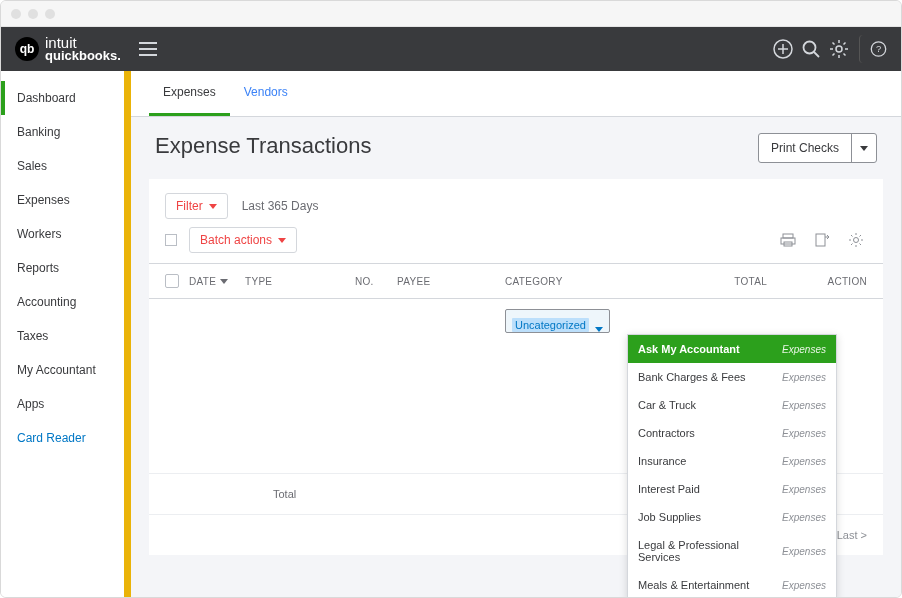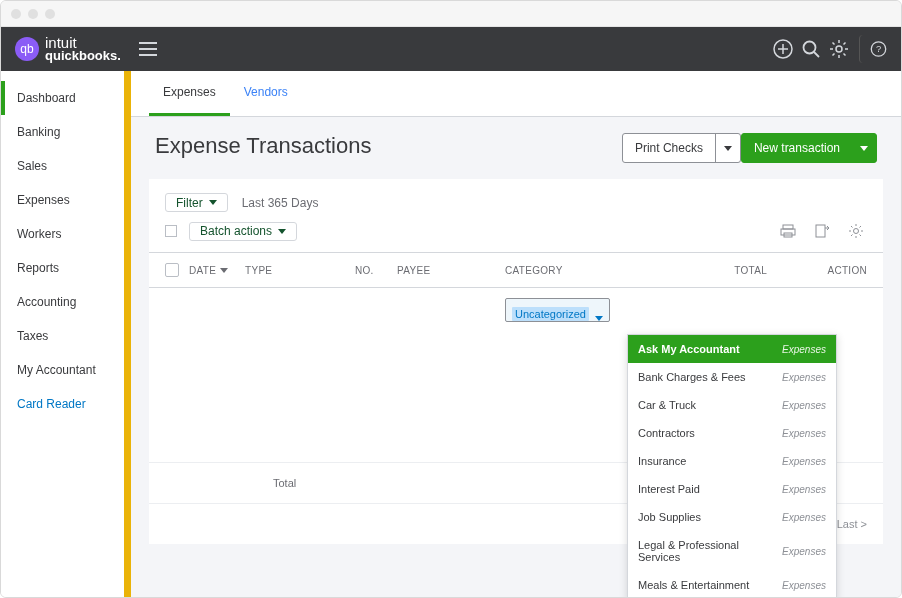--- a/index.html
+++ b/index.html
@@ -2,21 +2,21 @@
 <html><head>
 <meta charset="utf-8">
 <style>
 *{box-sizing:border-box;margin:0;padding:0;font-family:-apple-system,BlinkMacSystemFont,"Segoe UI",Helvetica,Arial,sans-serif}
 body{background:#fff}
 .window{width:902px;height:598px;border:1px solid #d9d9d9;border-radius:6px;overflow:hidden;background:#fff;position:relative}
 .titlebar{height:26px;background:#f6f6f6;border-bottom:1px solid #e5e5e5;display:flex;align-items:center;padding:0 10px;gap:7px}
 .dot{width:10px;height:10px;border-radius:50%;background:#e0e0e0}
 .topbar{height:44px;background:#393a3d;display:flex;align-items:center;padding:0 14px;color:#fff}
 .logo{display:flex;align-items:center;gap:6px}
-.logo-circle{width:24px;height:24px;border-radius:50%;background:#8b5cf6;display:flex;align-items:center;justify-content:center;color:#fff;font-weight:400;font-size:12px}
+.logo-circle{width:24px;height:24px;border-radius:50%;background:#000000;display:flex;align-items:center;justify-content:center;color:#fff;font-weight:700;font-size:12px}
 .logo-text{font-size:13px}
 .logo-text .intu{font-size:15px;display:block;line-height:1;margin-bottom:-2px}
 .logo-text .qb{font-weight:700}
 .ham{margin-left:18px;cursor:pointer}
 .ham svg{display:block}
 .topbar .sp{flex:1}
 .topicon{width:28px;height:28px;display:flex;align-items:center;justify-content:center;cursor:pointer;border-radius:4px}
 .topicon svg{display:block}
 .topicon.last{margin-left:6px;padding-left:10px;border-left:1px solid #555}
 .body{display:flex;height:calc(100% - 70px)}
@@ -32,21 +32,21 @@
 .page-head{display:flex;justify-content:space-between;padding:16px 24px}
 .page-title{font-size:22px;font-weight:400;color:#393a3d}
 .head-actions{display:flex;}
 .btn{height:30px;border:1px solid #8d9096;background:#fff;border-radius:3px;font-size:12px;color:#393a3d;display:inline-flex;align-items:center;cursor:pointer}
 .btn .lbl{padding:0 12px}
 .btn .car{border-left:1px solid #8d9096;padding:0 8px;height:100%;display:flex;align-items:center}
 .btn.primary{background:#2ca01c;border-color:#2ca01c;color:#fff}
 .btn.primary .car{border-left-color:#fff;border-left:none}
 .content-card{margin:0 18px 18px;background:#fff}
 .filters{padding:14px 16px 8px;display:flex;align-items:center;gap:14px;font-size:12px;color:#6b6c72}
-.filter-btn{height:19px;border:1px solid #d4d7dc;border-radius:3px;background:#fff;display:inline-flex;align-items:center;padding:0 10px;gap:6px;cursor:pointer;font-size:12px;color:#14532d}
+.filter-btn{height:26px;border:1px solid #d4d7dc;border-radius:3px;background:#fff;display:inline-flex;align-items:center;padding:0 10px;gap:6px;cursor:pointer;font-size:12px;color:#ef4444}
 .batch-row{padding:0 16px 10px;display:flex;align-items:center;gap:12px}
 .batch-row .sp{flex:1}
 .sm-check{width:12px;height:12px;border:1px solid #babec5}
 .icon-btn{width:22px;height:22px;display:flex;align-items:center;justify-content:center;cursor:pointer;color:#8d9096}
 .table-head{display:flex;border-top:1px solid #d4d7dc;border-bottom:1px solid #d4d7dc;padding:10px 16px;font-size:10px;color:#6b6c72;letter-spacing:.3px}
 .th{display:flex;align-items:center;gap:4px}
 .th-check{width:24px}
 .th-date{width:56px}
 .th-type{width:110px}
 .th-no{width:42px}
@@ -126,44 +126,39 @@
     <div class="sidebar">
       <div class="nav-item active"><span>Dashboard</span></div>
       <div class="nav-item"><span>Banking</span></div>
       <div class="nav-item"><span>Sales</span></div>
       <div class="nav-item"><span>Expenses</span></div>
       <div class="nav-item"><span>Workers</span></div>
       <div class="nav-item"><span>Reports</span></div>
       <div class="nav-item"><span>Accounting</span></div>
       <div class="nav-item"><span>Taxes</span></div>
       <div class="nav-item"><span>My Accountant</span></div>
+      <div class="nav-item"><span>Apps</span></div>
       <div class="nav-item link"><span>Card Reader</span></div>
     </div>
 
     <div class="main">
       <div class="tabs">
         <div class="tab active"><span>Expenses</span></div>
         <div class="tab"><span>Vendors</span></div>
       </div>
 
       <div class="page-head">
         <h1 class="page-title">Expense Transactions</h1>
         <div class="head-actions">
           <div class="btn">
             <span class="lbl">Print Checks</span>
             <span class="car">
                 <span class="caret"></span>
               </span>
           </div>
-          <div class="btn primary">
-            <span class="lbl">New transaction</span>
-            <span class="car">
-                <span class="caret"></span>
-              </span>
-          </div>
         </div>
       </div>
 
       <div class="content-card">
         <div class="filters">
           <div class="filter-btn">
             <span>Filter</span>
             <span class="caret"></span>
           </div>
           <span>Last 365 Days</span>

